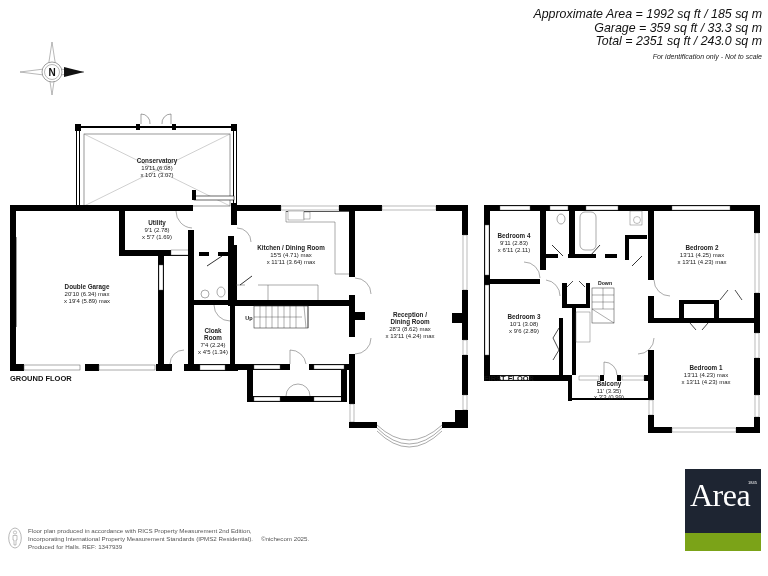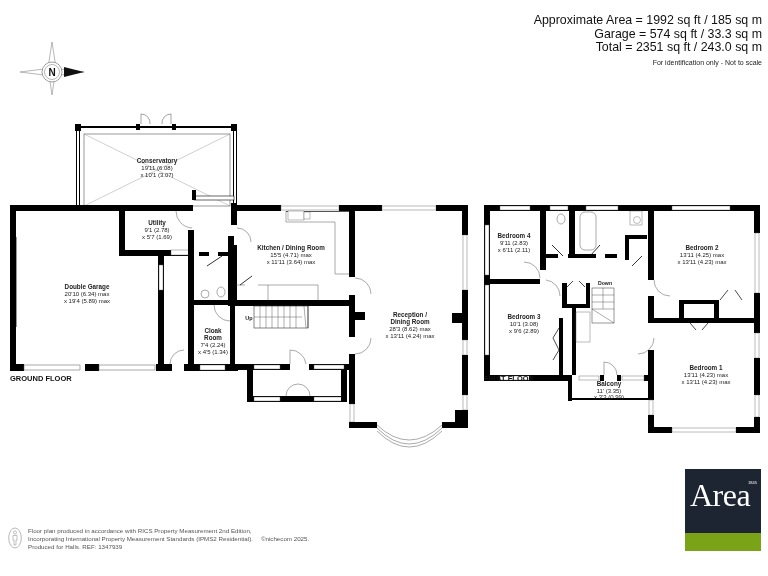--- a/index.html
+++ b/index.html
@@ -1,17 +1,17 @@
 <!DOCTYPE html>
 <html><head>
 <meta charset="utf-8">
 <style>
   html, body { margin:0; padding:0; background:#ffffff; }
   body { width:768px; height:576px; position:relative; overflow:hidden; font-family:"Liberation Sans", sans-serif; color:#111; }
-  .area-block { position:absolute; right:6px; top:14px; text-align:right; }
+  .area-block { position:absolute; right:6px; top:8px; text-align:right;font-style:italic; }
   .area-line { font-size:12.4px; line-height:13.5px; color:#111; }
   .area-note { font-size:7px; margin-top:4px; color:#222; }
   .plan { position:absolute; left:0; top:0; }
   .label { font-family:"Liberation Sans", sans-serif; text-anchor:middle; fill:#222; }
   .rname { font-size:6.3px; font-weight:bold; }
   .rdim { font-size:6px; }
   .floor-label { font-size:7.5px; font-weight:bold; fill:#111; }
   .footer { position:absolute; left:8px; top:527px; display:flex; align-items:flex-start; }
   .footer-text { font-size:6.2px; line-height:8px; color:#555; margin-left:6px; }
   .footer-copy { margin-left:8px; }
@@ -19,21 +19,21 @@
   .logo-top { background:#1e2532; height:64px; position:relative; }
   .logo-word { position:absolute; left:5px; top:8px; font-family:"Liberation Serif", serif; color:#fff; font-size:32px; letter-spacing:-0.5px; }
   .logo-year { position:absolute; right:4px; top:11px; font-family:"Liberation Sans", sans-serif; color:#fff; font-size:4px; }
   .logo-bar { background:#7ba318; height:18px; }
 </style>
 </head>
 <body>
 
 <div class="area-block">
   <div class="area-line">Approximate Area = 1992 sq ft / 185 sq m</div>
-  <div class="area-line">Garage = 574 sq ft / 33.3 sq m</div>
+  <div class="area-line">Garage = 359 sq ft / 33.3 sq m</div>
   <div class="area-line">Total = 2351 sq ft / 243.0 sq m</div>
   <div class="area-note">For identification only - Not to scale</div>
 </div>
 
 <svg class="plan" width="768" height="576" viewBox="0 0 768 576">
 
   <g>
     <polygon points="52,42 56,68 52,95 48,68" fill="none" stroke="#888" stroke-width="0.6"></polygon>
     <polygon points="20,72 52,68 84,72 52,76" fill="none" stroke="#888" stroke-width="0.6"></polygon>
     <circle cx="52" cy="72" r="10" fill="#fff" stroke="#888" stroke-width="0.8"></circle>

